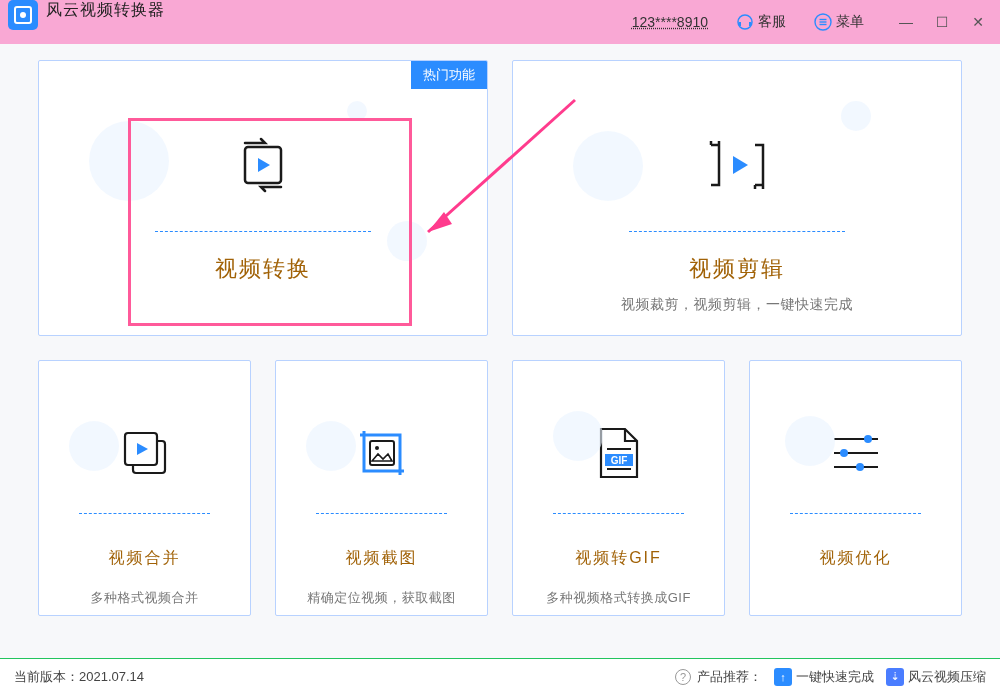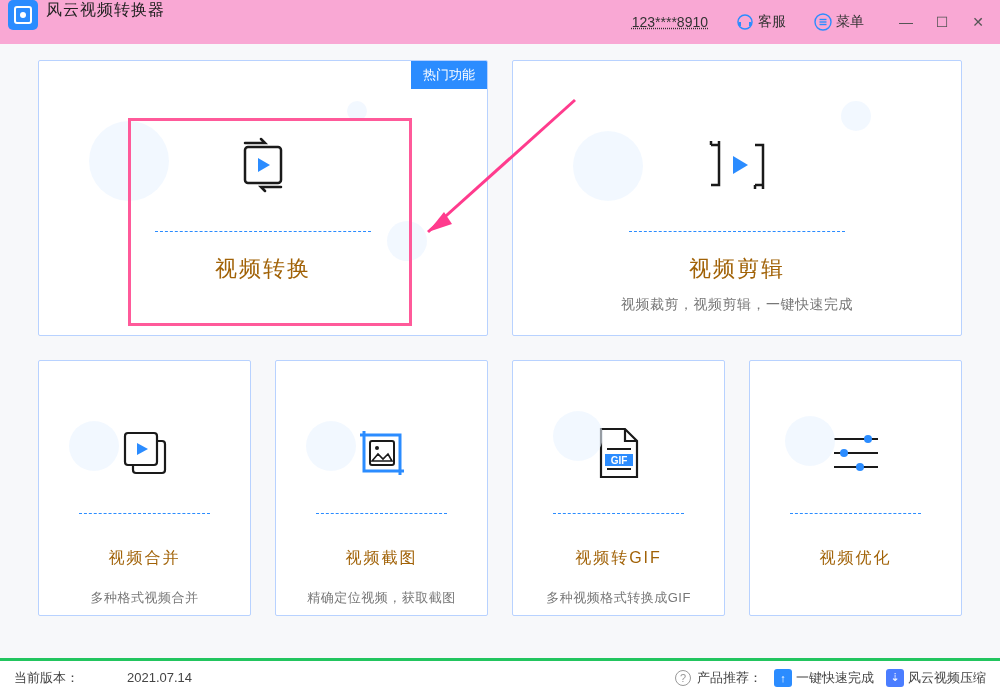--- a/index.html
+++ b/index.html
@@ -22,21 +22,21 @@
     .badge { position: absolute; top: 0; right: 0; background: #2b8cff; color: #fff; font-size: 13px; padding: 5px 12px; }
     .card-icon { margin-top: 60px; height: 64px; display: flex; align-items: center; justify-content: center; }
     .row-top .card-icon { margin-top: 72px; }
     .divider { width: 62%; border-top: 1px dashed #2b8cff; margin-top: 28px; }
     .row-top .divider { margin-top: 34px; width: 48%; }
     .card-title { font-size: 22px; color: #a16207; margin-top: 22px; font-weight: 500; letter-spacing: 2px; }
     .row-bottom .card-title { font-size: 16px; margin-top: 34px; }
     .card-desc { font-size: 14px; color: #777; margin-top: 12px; letter-spacing: 0.5px; padding: 0 10px; text-align: center; }
     .row-bottom .card-desc { font-size: 13px; margin-top: 20px; }
     .highlight-box { position: absolute; top: 118px; left: 128px; width: 284px; height: 208px; border: 3px solid #ff5a9a; pointer-events: none; }
-    .footer { height: 36px; background: #fff; border-top: 3px solid #22c55e; display: flex; align-items: center; padding: 0 14px; font-size: 13px; color: #444; gap: 48px; }
+    .footer { height: 36px; background: #fff; border-top: 1px solid #22c55e; display: flex; align-items: center; padding: 0 14px; font-size: 13px; color: #444; }
     .footer-right { margin-left: auto; display: flex; align-items: center; gap: 6px; }
     .prod-item { display: flex; align-items: center; gap: 4px; margin-left: 6px; }
     .prod-badge { width: 18px; height: 18px; background: #2b8cff; border-radius: 3px; display: flex; align-items: center; justify-content: center; color: #fff; font-size: 11px; }
     .help-icon-f { width: 16px; height: 16px; border: 1.5px solid #999; border-radius: 50%; display: flex; align-items: center; justify-content: center; font-size: 11px; color: #999; }
     .bg-bubbles { position: absolute; inset: 0; pointer-events: none; opacity: 0.6; }
     .bubble { position: absolute; border-radius: 50%; background: #eaf3ff; }
     svg { display: block; }
     .arrow { position: absolute; top: 90px; left: 410px; pointer-events: none; }
   </style>
 </head>

